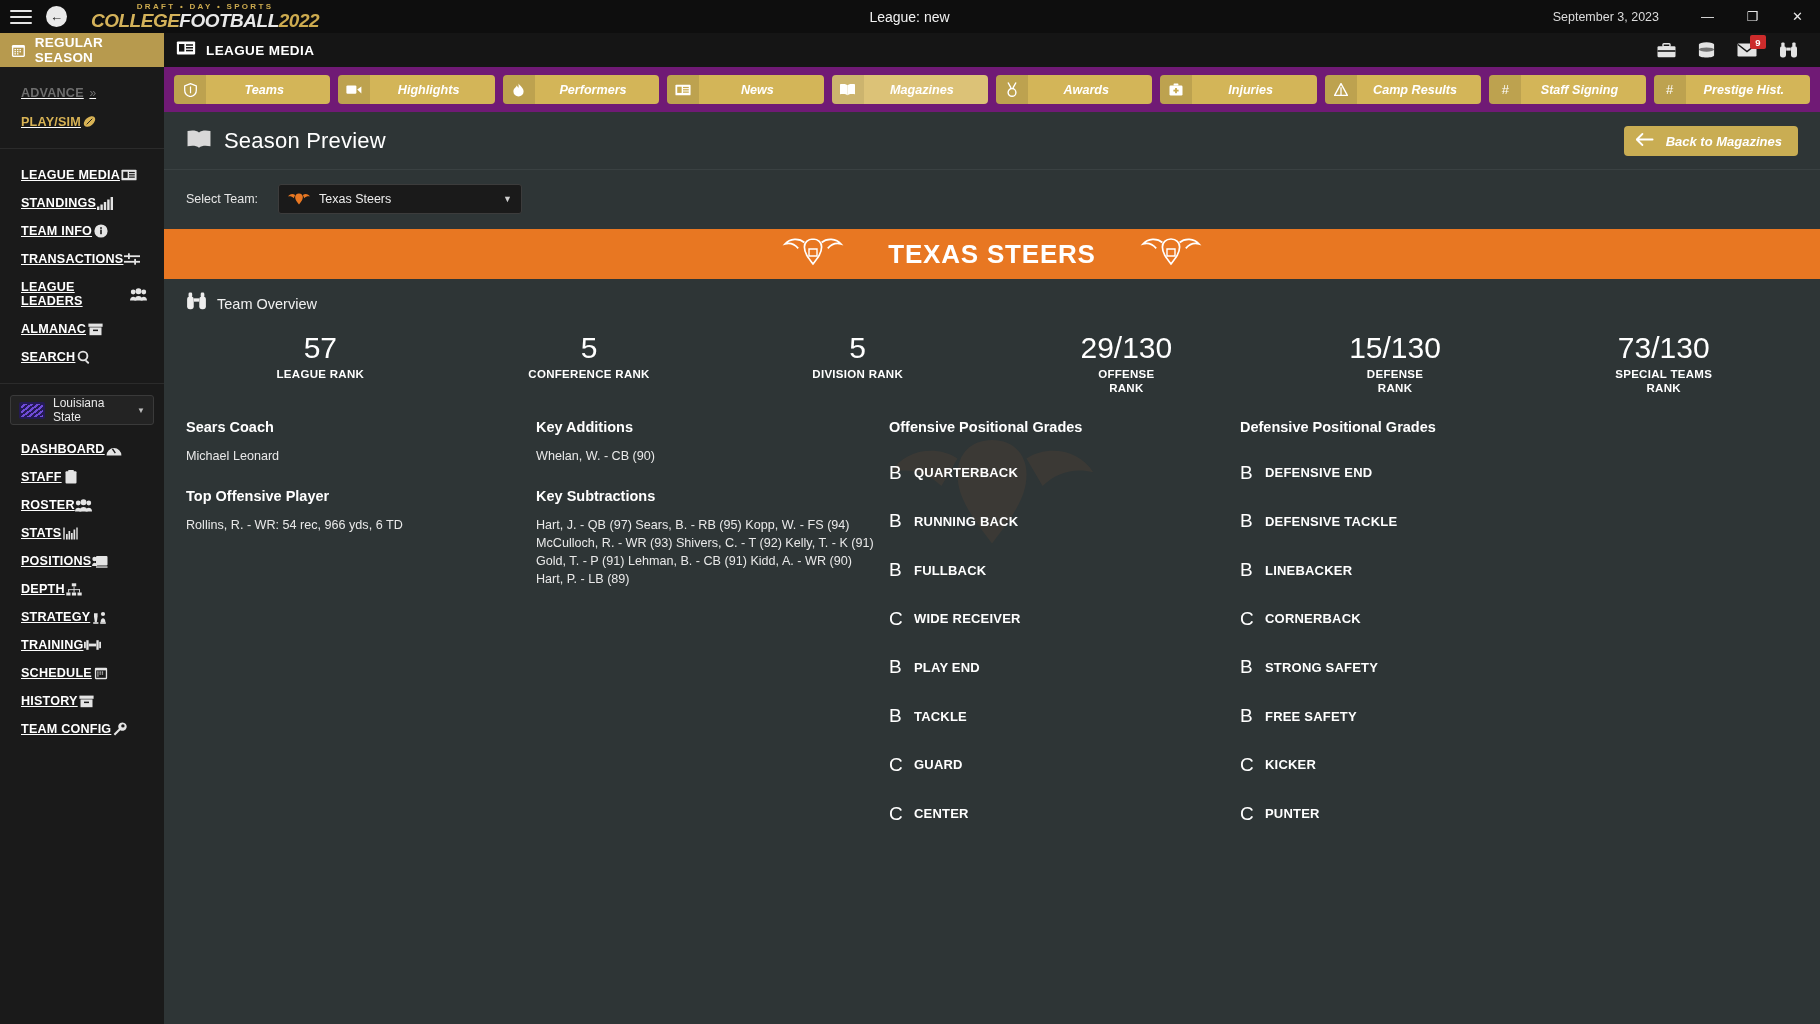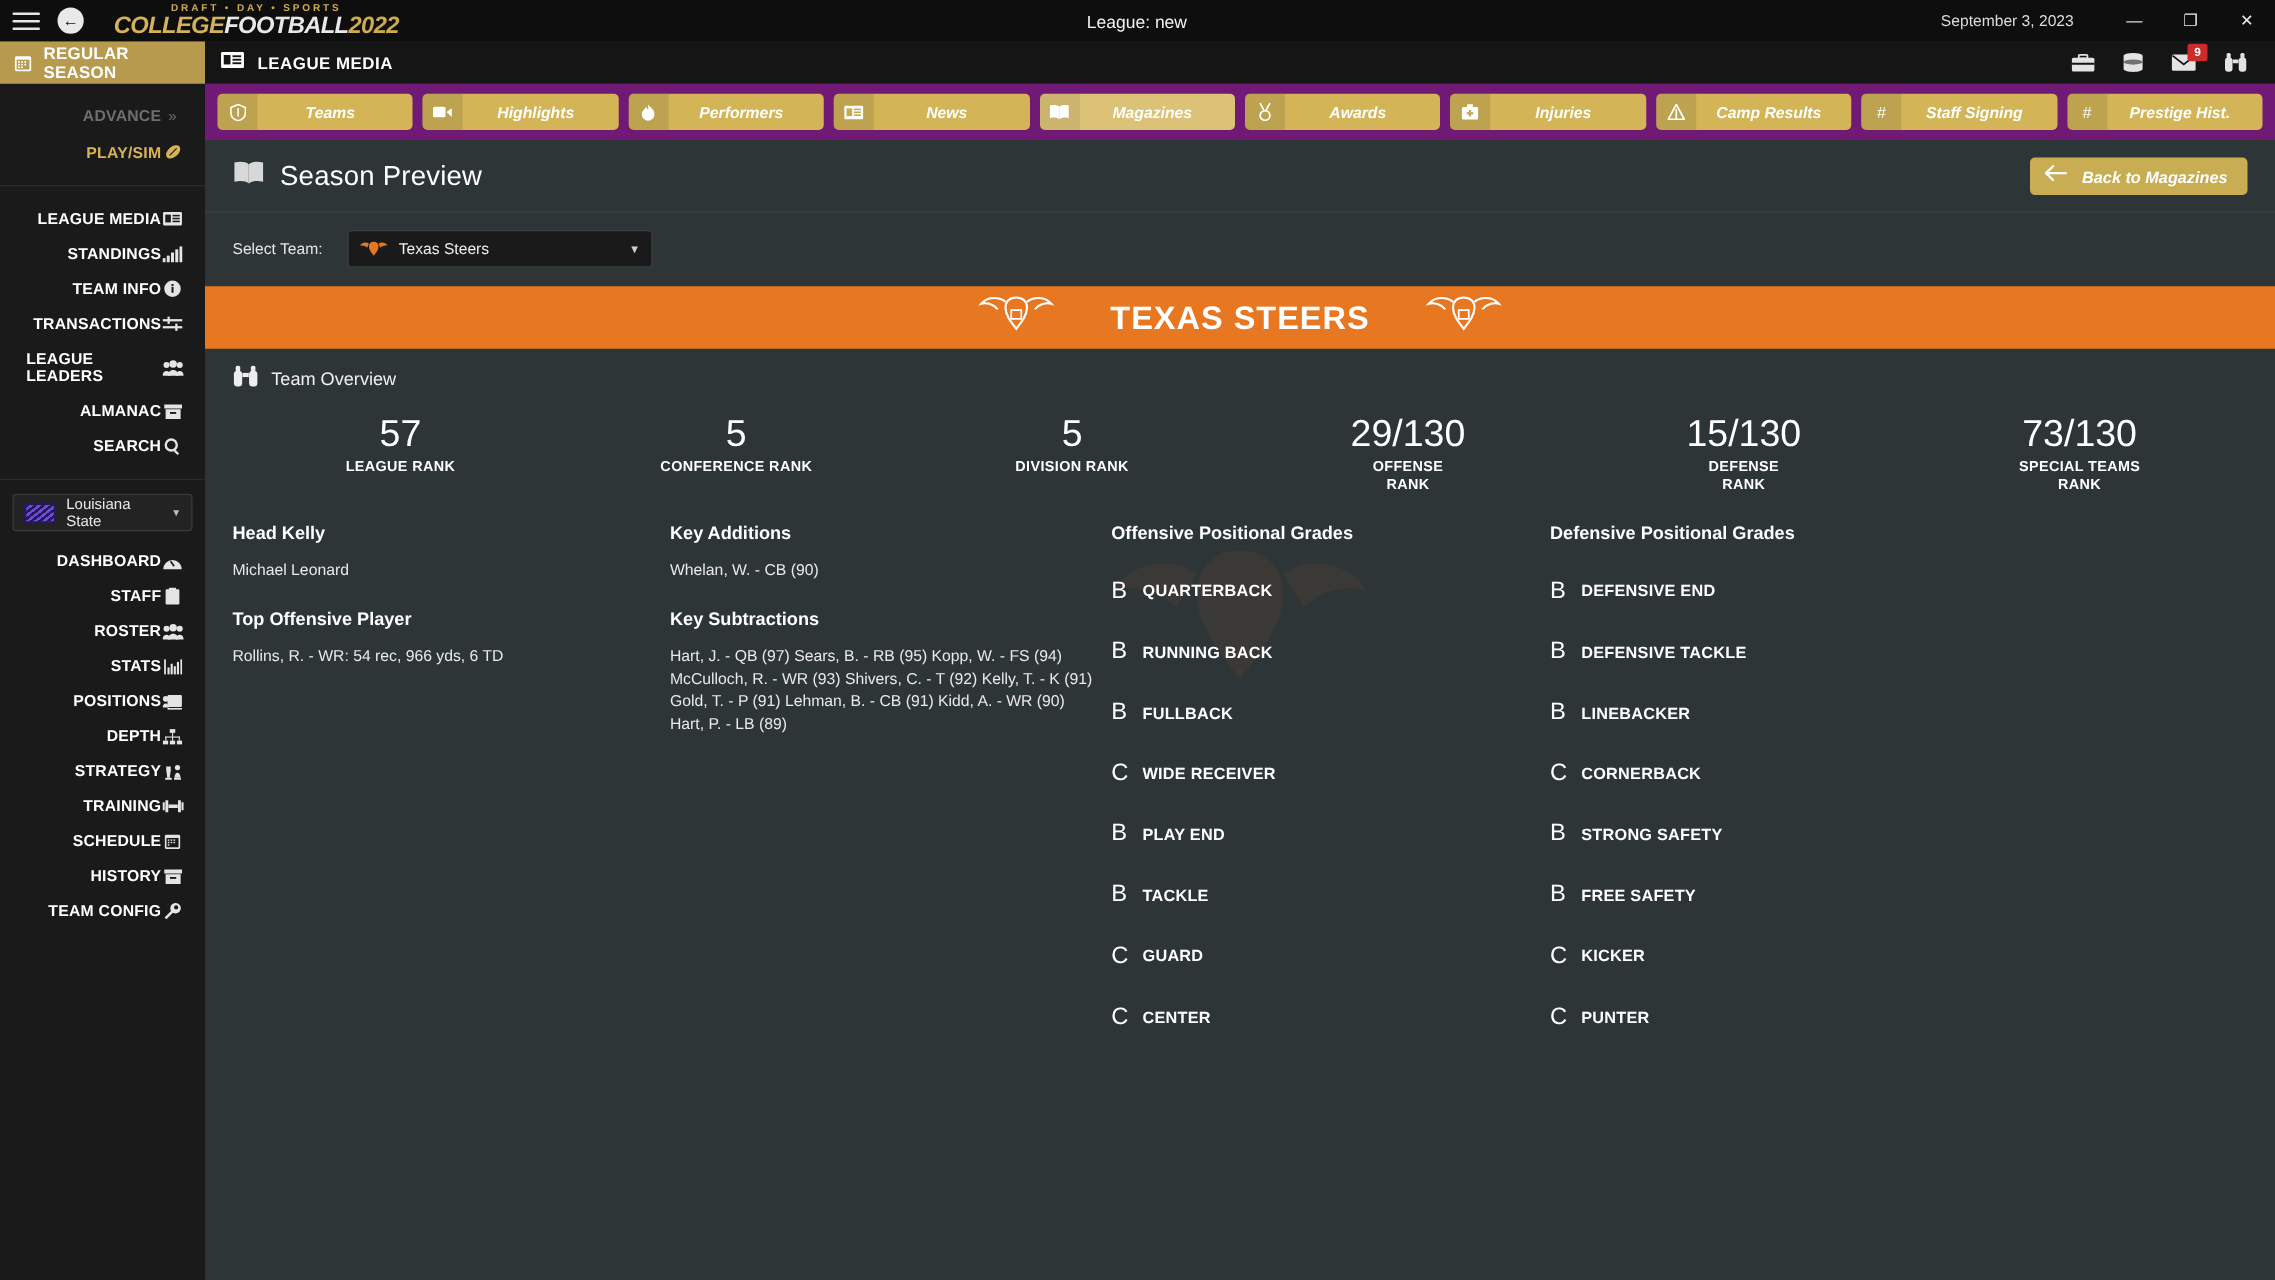--- a/index.html
+++ b/index.html
@@ -53,22 +53,22 @@
   
   .sidebar { width: 164px; background: #1a1a1a; flex: 0 0 164px; display: flex; flex-direction: column; }
   .season-tab {
     height: 34px; background: #b79a4e;
     display: flex; align-items: center; gap: 9px; padding-left: 11px;
     cursor: pointer;
   }
   .season-tab .lbl { font-size: 13.5px; font-weight: bold; color: #fff; letter-spacing: .2px; }
   .sb-group { padding: 12px 0 12px 0; border-bottom: 1px solid #2b2b2b; }
   .sb-row {
-    display: flex; align-items: center; justify-content: flex-end;
-    padding: 7px 17px 7px 21px; cursor: pointer;
+    display: flex; align-items: center; justify-content: flex-start;
+    padding: 7px 17px 7px 21px; cursor: pointer; text-decoration: underline;
   }
   .sb-row .t { font-size: 12.6px; font-weight: bold; letter-spacing: .2px; }
   .sb-row.dim .t { color: #6e6e6e; }
   .sb-row.gold .t { color: #d8b355; }
   .sb-ico { width: 18px; text-align: center; font-size: 13px; color: #e4e4e4; display:flex;align-items:center;justify-content:center;}
   .sb-ico.gold { color: #d8b355; }
   .sb-ico.dim { color: #6e6e6e; font-size: 12px; }
   .teampick {
     margin: 11px 10px 6px 10px; height: 30px;
     background: #232323; border: 1px solid #3a3a3a; border-radius: 3px;
@@ -723,21 +723,21 @@
         <div class="stat">
           <div class="v">73/130</div>
           <div class="k">SPECIAL TEAMS<br>RANK</div>
         </div>
       </div>
 
       <div class="cols">
 
         <div class="col c1">
           <div class="blk">
-            <h3>Head Kelly</h3>
+            <h3>Sears Coach</h3>
             <p>Michael Leonard</p>
           </div>
           <div class="blk">
             <h3>Top Offensive Player</h3>
             <p>Rollins, R. - WR: 54 rec, 966 yds, 6 TD</p>
           </div>
         </div>
 
         <div class="col c2">
           <div class="blk">

